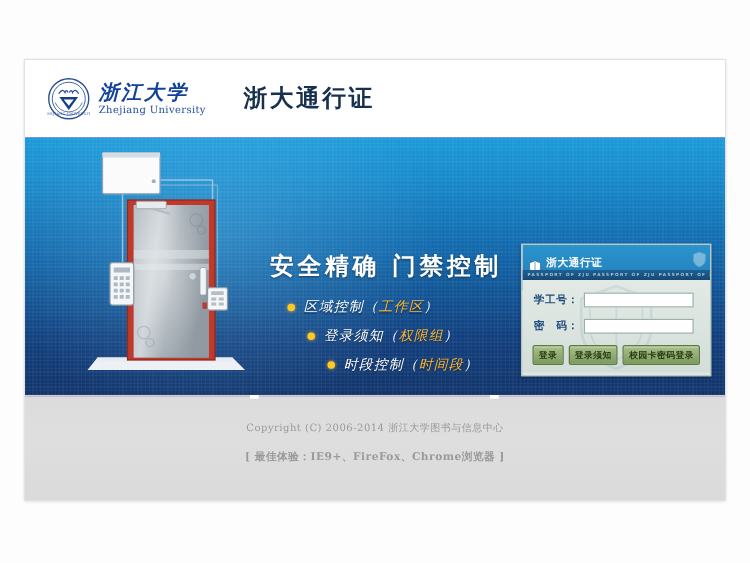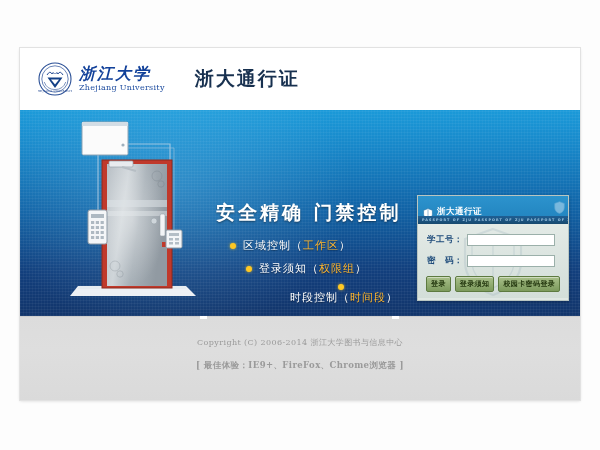--- a/index.html
+++ b/index.html
@@ -80,25 +80,25 @@
     position:absolute;left:196px;top:90px;
     font-size:19px;font-weight:bold;color:#ffffff;
     letter-spacing:3px;
     text-shadow:0 1px 2px rgba(0,0,0,.45);
     white-space:nowrap;
   }
   .bullets{
     position:absolute;left:196px;top:128px;width:210px;
   }
   .bullet{
-    display:flex;align-items:center;margin-bottom:8px;white-space:nowrap;
+    display:flex;align-items:center;margin-bottom:8px;white-space:nowrap;font-style:italic;
   }
   .bullet.i1{padding-left:14px;}
   .bullet.i2{padding-left:30px;}
-  .bullet.i3{padding-left:46px;flex-direction:column;}
+  .bullet.i3{padding-left:46px;}
   .bdot{
     width:6px;height:6px;border-radius:50%;
     background:#ffc824;flex:none;margin-right:7px;
     box-shadow:0 0 3px rgba(255,200,36,.8);
   }
   .btxt{
     font-size:11px;color:#ffffff;letter-spacing:1px;
     text-shadow:0 1px 1px rgba(0,0,0,.4);
   }
   .btxt .hl{color:#ffb62e;}

